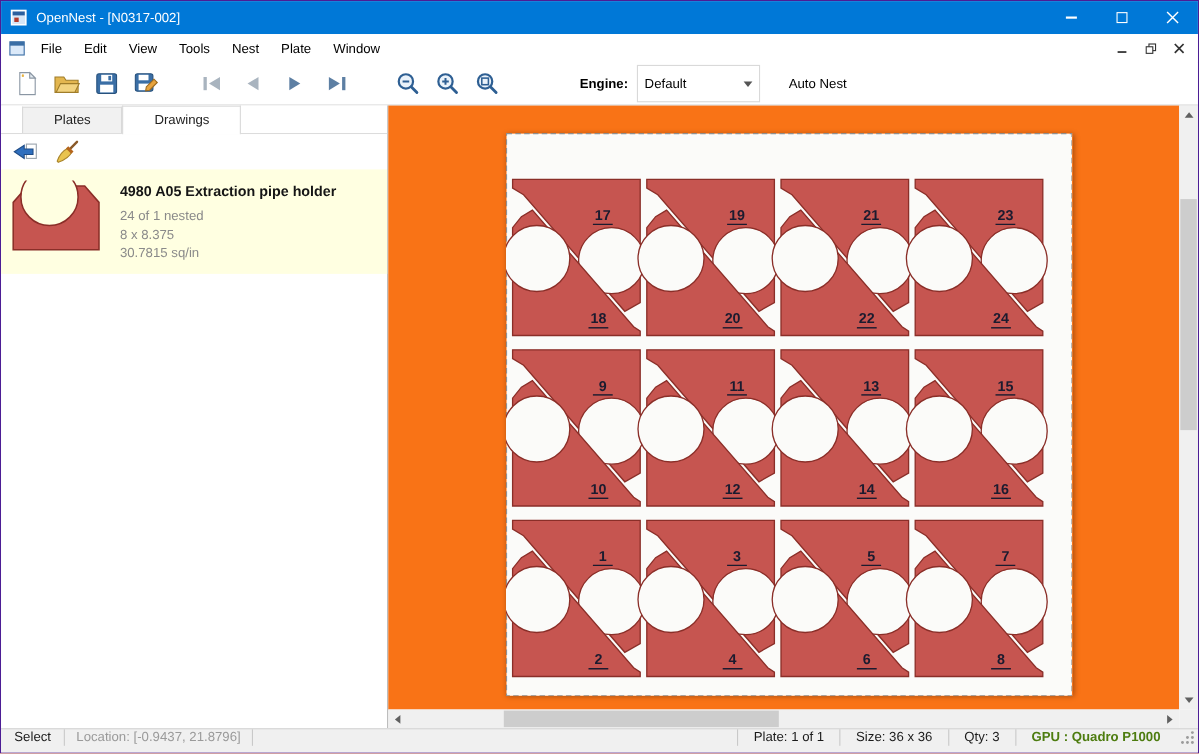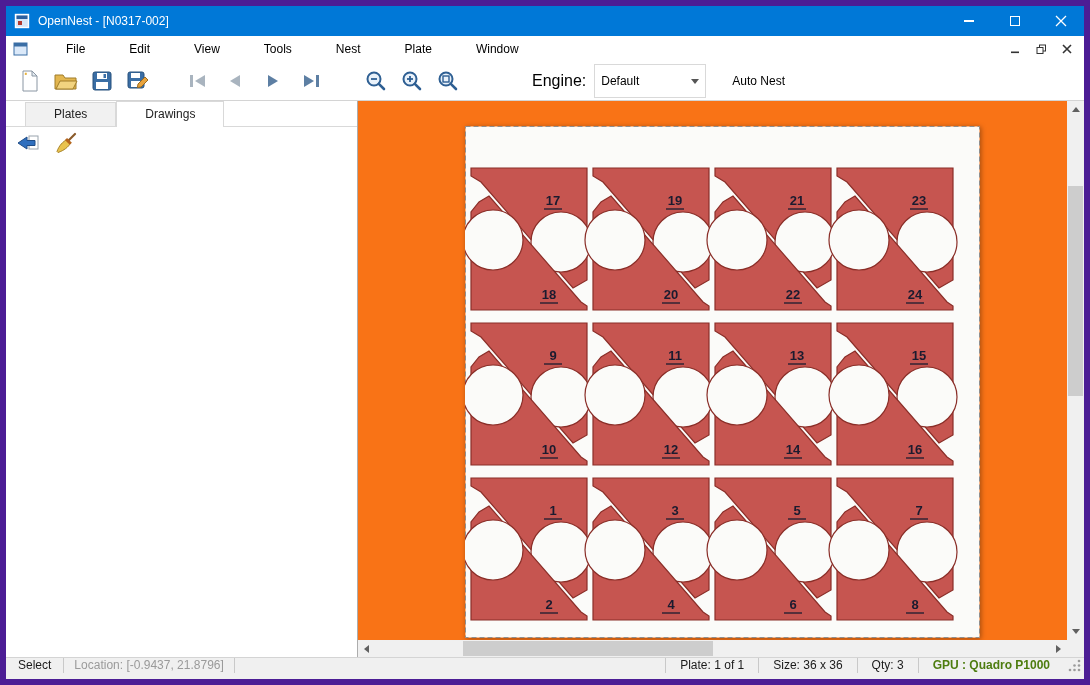--- a/index.html
+++ b/index.html
@@ -1,48 +1,48 @@
 <!DOCTYPE html>
 <html><head>
 <meta charset="utf-8">
 <style>
   * { box-sizing: border-box; margin: 0; padding: 0; }
   html,body { width:1090px; height:685px; overflow:hidden; }
   body { font-family:"Liberation Sans", sans-serif; background:#fff; }
-  .window { position:relative; width:1090px; height:685px; border:6px solid #4c1d95; background:#fff; }
+  .window { position:relative; width:1090px; height:685px; border:1px solid #4c1d95; background:#fff; }
 
   
   .titlebar { height:30px; background:#0078d7; color:#fff; display:flex; align-items:center; }
   .app-icon { margin-left:8px; display:flex; }
   .titlebar-title { font-size:12px; margin-left:8px; }
   .win-btns { margin-left:auto; display:flex; height:100%; }
   .win-btn { width:46px; height:100%; display:flex; align-items:center; justify-content:center; cursor:default; }
   .min-glyph { width:10px; height:1.5px; background:#fff; }
   .max-glyph { width:10px; height:10px; border:1.2px solid #fff; }
 
   
-  .menubar { height:26px; background:#fff; display:flex; align-items:center;gap:24px; }
+  .menubar { height:26px; background:#fff; display:flex; align-items:center; }
   .menu-doc-icon { margin:0 4px 0 7px; display:flex; }
   .menu-item { padding:0 10px; height:100%; display:flex; align-items:center; font-size:12px; color:#000; }
   .mdi-btns { margin-left:auto; display:flex; align-items:center; gap:8px; margin-right:8px; }
   .mdi-btn { width:18px; height:16px; display:flex; align-items:center; justify-content:center; }
 
   
   .toolbar { height:39px; background:#fff; border-bottom:1px solid #d4d4d4; display:flex; align-items:center; padding-left:6px; }
   .tb-btn { width:36px; height:34px; display:flex; align-items:center; justify-content:center; }
   .grp-nav { margin-left:22px; display:flex; }
   .grp-zoom { margin-left:28px; display:flex; }
   .grp-engine { margin-left:66px; display:flex; align-items:center; }
   .nav-btn { width:38px; height:34px; display:flex; align-items:center; justify-content:center; gap:2px; }
   .nav-disabled { color:#a9b4bf; }
   .nav-enabled { color:#5d7fa3; }
   .tri-l { width:0; height:0; border-top:6px solid transparent; border-bottom:6px solid transparent; border-right:10px solid currentColor; }
   .tri-r { width:0; height:0; border-top:6px solid transparent; border-bottom:6px solid transparent; border-left:10px solid currentColor; }
   .bar-v { width:3px; height:12px; background:currentColor; }
-  .engine-label { font-size:16px; font-weight:normal; color:#000; }
+  .engine-label { font-size:12px; font-weight:bold; color:#000; }
   .combo { margin-left:8px; width:112px; height:34px; border:1px solid #d9d9d9; background:#fff; display:flex; align-items:center; padding:0 6px; }
   .combo-value { font-size:12px; flex:1; }
   .combo-arrow { width:0; height:0; border-left:4px solid transparent; border-right:4px solid transparent; border-top:5px solid #555; }
   .autonest { margin-left:20px; font-size:12px; color:#000; padding:4px 6px; }
 
   
   .panel { position:absolute; top:95px; left:0; width:352px; bottom:22px; background:#fff; border-right:1px solid #adadad; }
   .tabstrip { height:26px; background:#fff; border-bottom:1px solid #d9d9d9; display:flex; align-items:flex-end; padding-left:19px; }
   .tab { border:1px solid #d9d9d9; border-bottom:none; background:#f1f1f1; padding:0 28px; font-size:12px; height:24px; line-height:23px; color:#222; }
   .tab.active { background:#fff; height:26px; line-height:25px; margin-bottom:-1px; position:relative; z-index:2; }
@@ -239,20 +239,34 @@
           </svg>
       </div>
       <div class="ptb-btn">
         <svg width="22" height="22">
             <line x1="13.5" y1="8.5" x2="20" y2="2" stroke="#8a5a2a" stroke-width="2.2" stroke-linecap="round"></line>
             <path d="M2,19.5 C4,13.5 8,9.5 12,7.5 L15.5,11 C13.5,15 9,18.5 3,20.5 Z" fill="#e9c34f" stroke="#a9842b"></path>
             <line x1="11" y1="7" x2="15.8" y2="11.8" stroke="#b5651d" stroke-width="3"></line>
           </svg>
       </div>
     </div>
+    <div class="drawing-item">
+      <span class="thumb">
+        <svg width="84" height="66">
+            <path d="M3,63 L3,20 L16,5 L68,5 L81,20 L81,63 Z" fill="#c65550" stroke="#8a2e28" stroke-width="1.4"></path>
+            <circle cx="36" cy="15" r="26" fill="#ffffe1" stroke="#8a2e28" stroke-width="1.4"></circle>
+          </svg>
+      </span>
+      <div class="di-text">
+        <div class="di-title">4980 A05 Extraction pipe holder</div>
+        <div class="di-sub">24 of 1 nested</div>
+        <div class="di-sub">8 x 8.375</div>
+        <div class="di-sub">30.7815 sq/in</div>
+      </div>
+    </div>
   </div>
 
   <div class="canvas">
     <div class="plate">
       <svg id="plate-svg" width="515" height="512" viewBox="0 0 515 512">
         <rect x="0.5" y="0.5" width="514" height="511" fill="#fbfbf9" stroke="#8f8f8f" stroke-dasharray="5 3"></rect>
       <g transform="translate(4,38)">
       <path d="M2,4 L118,4 L118,116 L104,124 L12,18 L2,12 Z" fill="#c65550" stroke="#8a2e28" stroke-width="1.2"></path>
       <circle cx="92" cy="78" r="30" fill="#fbfbf9" stroke="#8a2e28" stroke-width="1.2"></circle>
       <path d="M2,146 L2,48 L10,38 L20,32 L112,138 L118,142 L118,146 Z" fill="#c65550" stroke="#8a2e28" stroke-width="1.2"></path>

